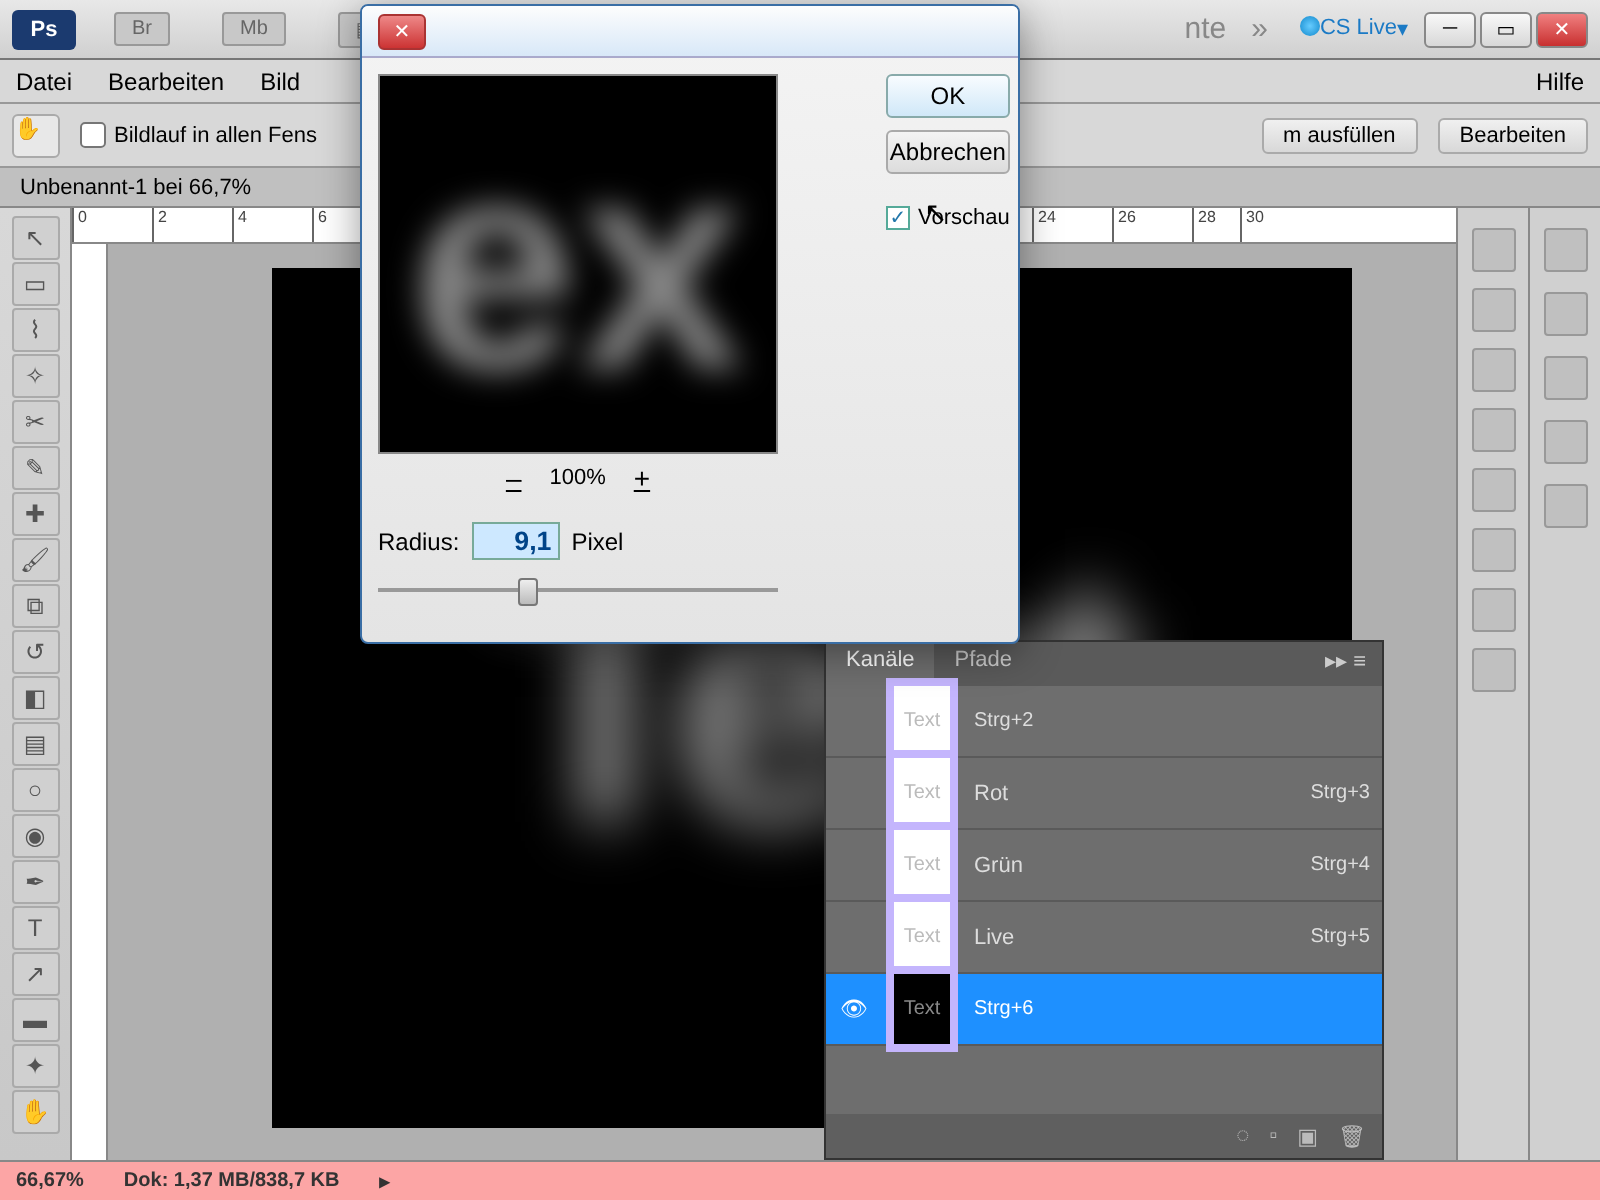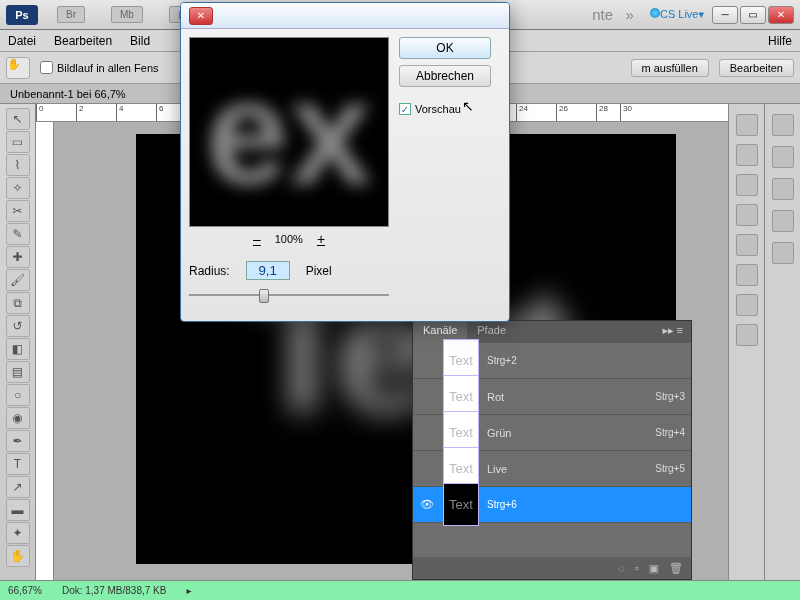--- a/index.html
+++ b/index.html
@@ -35,45 +35,45 @@
 
 .channels{position:absolute;right:36px;bottom:0;width:280px;height:260px;background:#6e6e6e;border:1px solid #333;font-size:11px;color:#ddd;}
 .channels .tabs{display:flex;background:#5a5a5a;height:22px;}
 .channels .tab{padding:3px 10px;color:#ccc;}
 .channels .tab.active{background:#6e6e6e;color:#fff;}
 .channels .tabsep{flex:1;}
 .channels .expand{padding:3px 8px;color:#ccc;}
 .channels .row{display:flex;align-items:center;height:36px;padding:0 6px;gap:8px;border-bottom:1px solid #5a5a5a;}
 .channels .row.sel{background:#1e90ff;color:#fff;}
 .channels .eye{width:16px;text-align:center;}
-.channels .thumb{width:36px;height:43px;background:#000;border:1px solid #c4b5fd;display:flex;align-items:center;justify-content:center;font-size:13px;color:#888;}
+.channels .thumb{width:36px;height:43px;background:#000;border:4px solid #c4b5fd;display:flex;align-items:center;justify-content:center;font-size:10px;color:#888;}
 .channels .thumb.white{background:#fff;color:#bbb;}
 .channels .cname{flex:1;}
 .channels .shortcut{font-size:10px;}
 .channels .footer{position:absolute;bottom:0;left:0;right:0;height:22px;background:#5f5f5f;display:flex;justify-content:flex-end;align-items:center;gap:10px;padding:0 8px;color:#bbb;font-size:11px;}
 
-.statusbar{height:20px;background:#86efac;border-top:1px solid #888;display:flex;align-items:center;font-size:10px;padding:0 8px;gap:20px;color:#333;}
+.statusbar{height:20px;background:#fca5a5;border-top:1px solid #888;display:flex;align-items:center;font-size:10px;padding:0 8px;gap:20px;color:#333;font-weight:bold;}
 
 
 .dialog{position:absolute;left:180px;top:2px;width:330px;height:320px;background:linear-gradient(#f4f4f4,#e4e4e4);border:1px solid #3a6ea5;box-shadow:0 4px 20px rgba(0,0,0,0.4);border-radius:4px;overflow:hidden;}
 .dialog .titlebar{height:26px;background:linear-gradient(#fdfdfd,#d8e8f8);display:flex;align-items:center;padding:0 8px;font-size:12px;color:#222;border-bottom:1px solid #aac;}
 .dialog .titlebar .dtitle{flex:1;}
 .dialog .titlebar .dclose{width:24px;height:18px;background:linear-gradient(#e88,#c33);border:1px solid #a33;border-radius:3px;color:#fff;display:flex;align-items:center;justify-content:center;font-size:10px;}
 .dialog .body{display:flex;padding:8px;gap:10px;}
 .dialog .preview{width:200px;}
 .dialog .pimg{width:200px;height:190px;background:#000;display:flex;align-items:center;justify-content:center;overflow:hidden;border:1px solid #888;}
 .dialog .pimg .pt{font-size:150px;font-weight:bold;color:#888;filter:blur(8px);}
 .dialog .zoom{text-align:center;font-size:11px;margin-top:4px;display:flex;justify-content:center;gap:14px;align-items:center;}
 .dialog .zoom .zb{font-size:14px;text-decoration:underline;cursor:pointer;}
-.dialog .radius{margin-top:14px;font-size:12px;display:flex;align-items:center;gap:16px;}
-.dialog .radius input{width:44px;border:1px solid #7a9;padding:1px 3px;background:#cde8ff;text-align:center;color:#048;}
+.dialog .radius{margin-top:14px;font-size:12px;display:flex;align-items:center;gap:6px;}
+.dialog .radius input{width:44px;border:1px solid #7a9;padding:1px 3px;background:#cde8ff;text-align:right;color:#048;font-weight:bold;}
 .dialog .slider{margin-top:6px;width:200px;height:18px;position:relative;}
 .dialog .slider .track{position:absolute;left:0;right:0;top:8px;height:2px;background:#999;}
 .dialog .slider .thumb{position:absolute;left:70px;top:3px;width:10px;height:14px;background:linear-gradient(#eee,#bbb);border:1px solid #777;border-radius:2px;}
-.dialog .buttons{display:flex;flex-direction:column;gap:6px;width:92px;}
+.dialog .buttons{display:flex;flex-direction:column;gap:6px;width:92px;margin-left:44px;}
 .dialog .dbtn{border:1px solid #8aa;background:linear-gradient(#f8fcff,#d0e8f8);padding:3px 0;font-size:12px;border-radius:3px;text-align:center;}
 .dialog .dbtn.cancel{background:linear-gradient(#f4f4f4,#dcdcdc);border-color:#aaa;}
 .dialog .chk{margin-top:10px;font-size:11px;display:flex;gap:4px;align-items:center;}
 .dialog .chk .box{width:12px;height:12px;border:1px solid #5a9;background:#fff;display:flex;align-items:center;justify-content:center;color:#27a;font-size:10px;}
 .cursor{position:absolute;left:462px;top:98px;font-size:14px;pointer-events:none;}
 </style>
 </head>
 <body>
 
 <div class="menubar">

